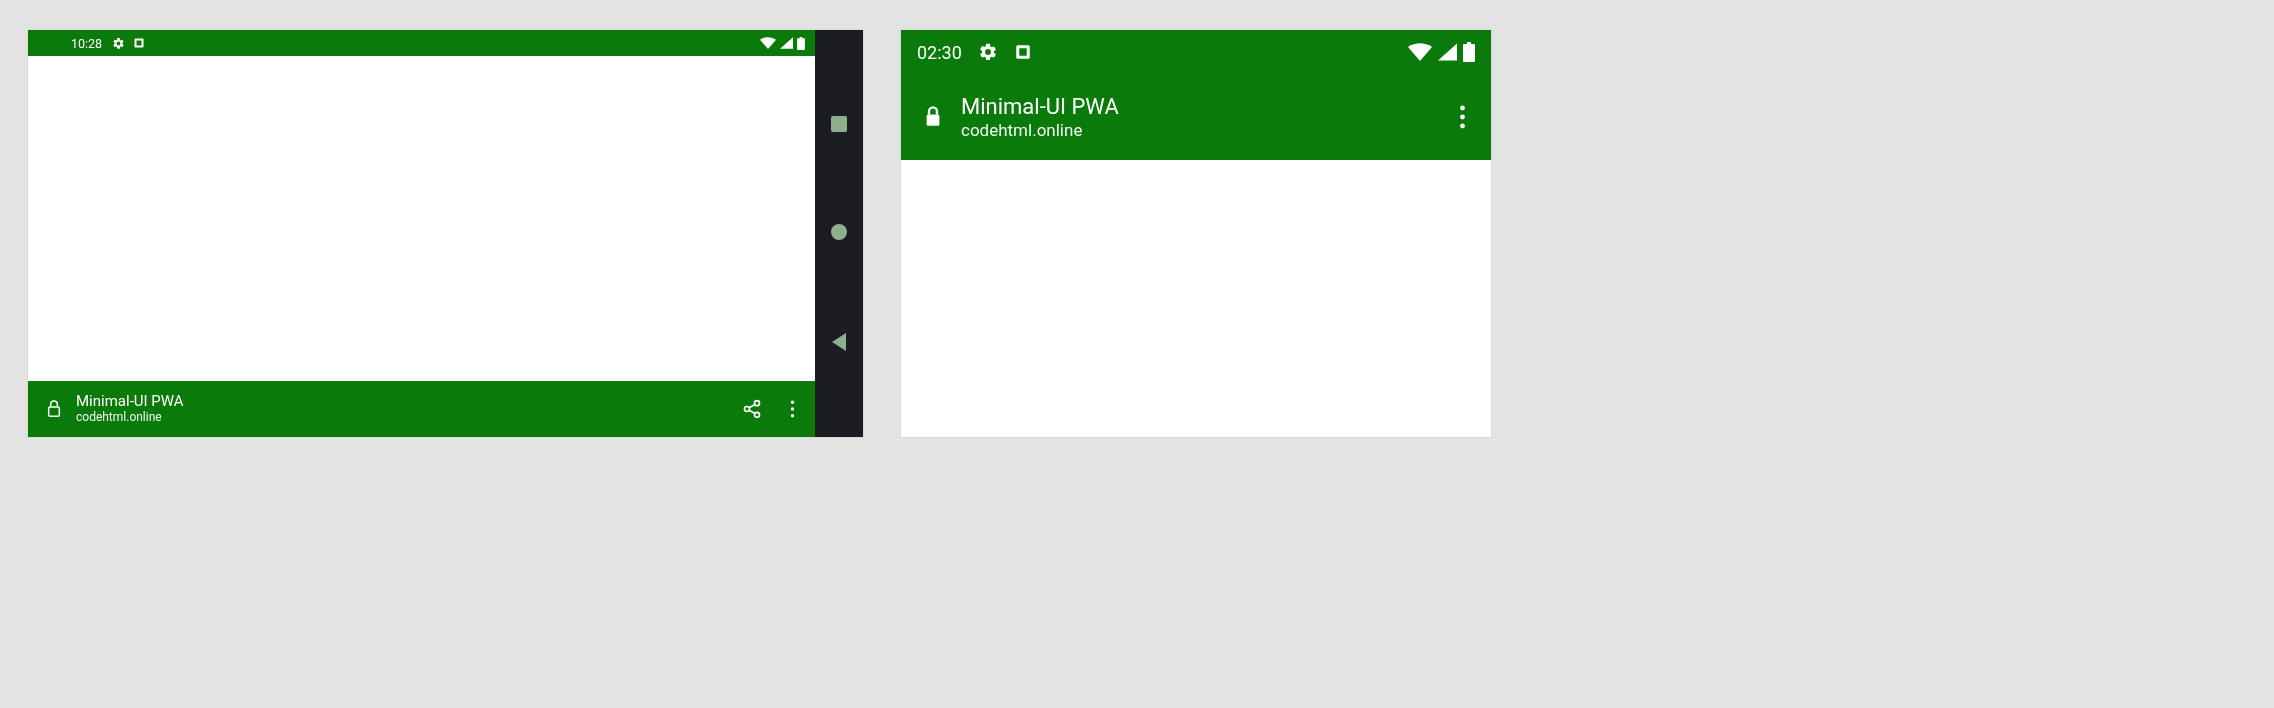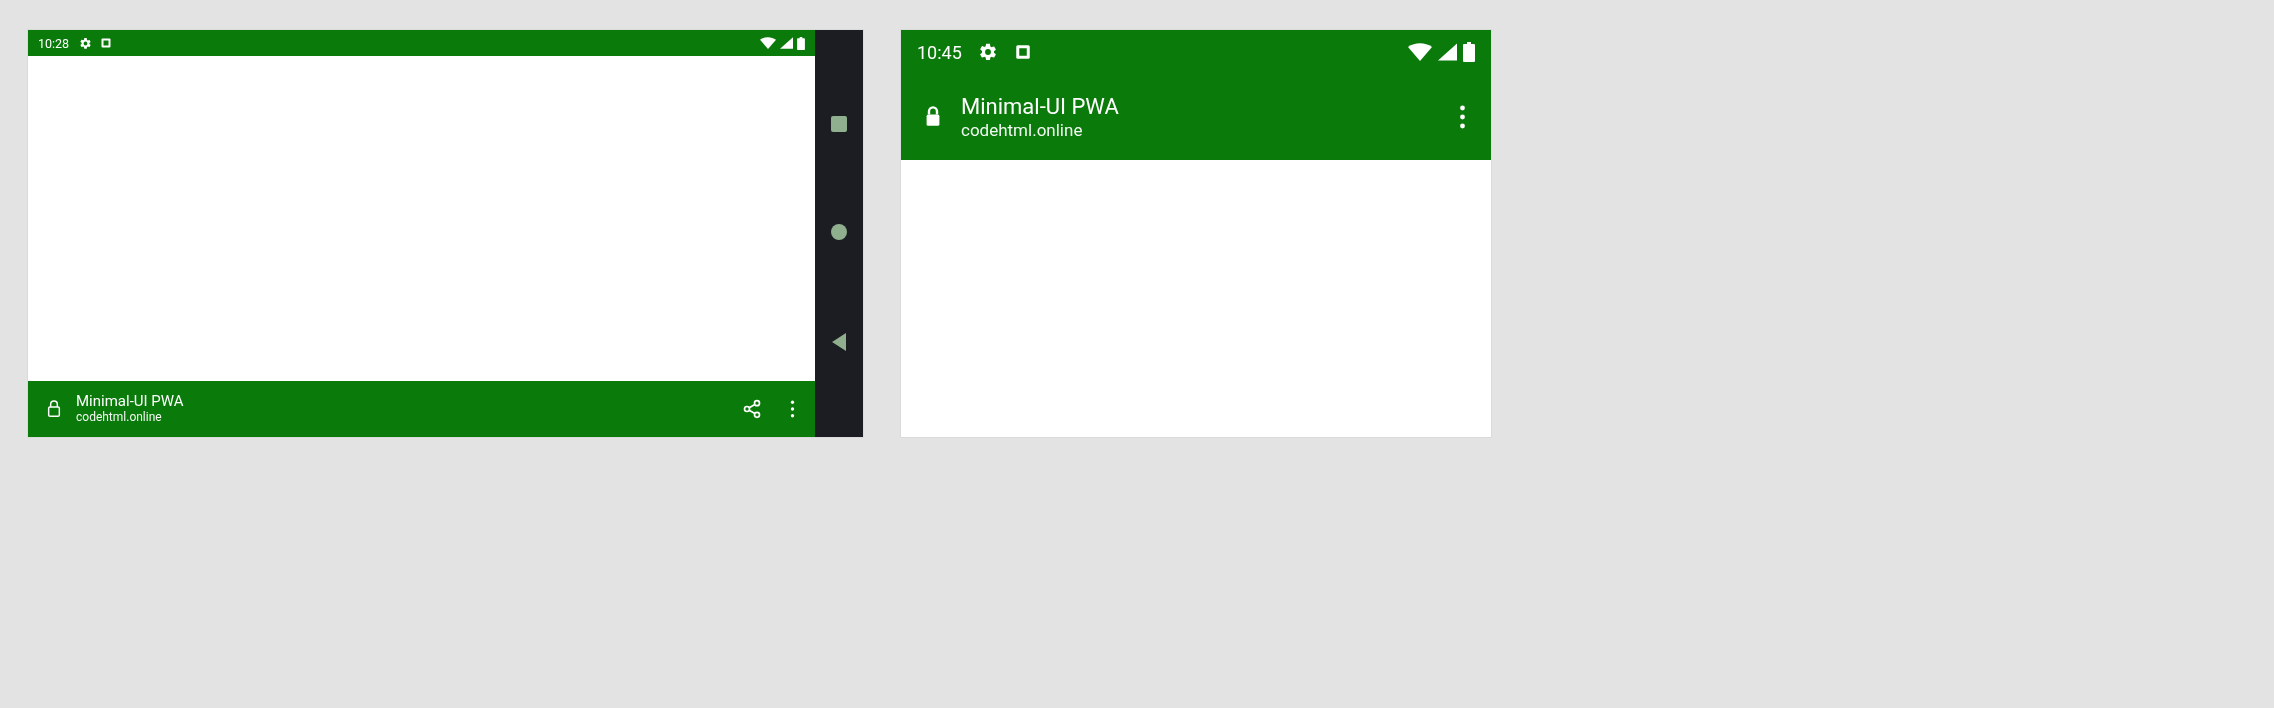--- a/index.html
+++ b/index.html
@@ -29,21 +29,21 @@
     .device1-statusbar {
       height: 26px;
       background: #0a7a0a;
       color: #fff;
       display: flex;
       align-items: center;
       padding: 0 10px;
       font-size: 12.5px;
       gap: 8px;
     }
-    .device1-statusbar .clock { margin-right: 2px; }
+    .device1-statusbar .clock { margin-right: 2px; margin-left: 33px; }
     .device1-statusbar .status-right { margin-left: auto; display: flex; align-items: center; gap: 4px; }
     .device1-content { flex: 1; background: #fff; }
     .device1-bottombar {
       height: 56px;
       background: #0a7a0a;
       color: #fff;
       display: flex;
       align-items: center;
       padding: 0 10px 0 18px;
       gap: 14px;
@@ -191,21 +191,21 @@
   <div class="device1-navbar">
     <div class="nav-square"></div>
     <div class="nav-circle"></div>
     <div class="nav-triangle"></div>
   </div>
 </div>
 
 <div class="device2">
 
   <div class="device2-statusbar">
-    <span>10:45</span>
+    <span>02:30</span>
     <span class="ic">
       <svg width="20" height="20" viewBox="0 0 24 24" fill="#fff">
           <path d="M19.14,12.94a7,7,0,0,0,.06-.94,7,7,0,0,0-.06-.94l2-1.58a.5.5,0,0,0,.12-.64l-1.9-3.3a.5.5,0,0,0-.6-.22l-2.39,1a7.22,7.22,0,0,0-1.62-.94l-.36-2.54A.5.5,0,0,0,13.9,2H10.1a.5.5,0,0,0-.49.42L9.25,5a7.22,7.22,0,0,0-1.62.94l-2.39-1a.5.5,0,0,0-.6.22L2.74,8.5a.5.5,0,0,0,.12.64l2,1.58A7.59,7.59,0,0,0,4.8,12a7.59,7.59,0,0,0,.06.94l-2,1.58a.5.5,0,0,0-.12.64l1.9,3.3a.5.5,0,0,0,.6.22l2.39-1a7.22,7.22,0,0,0,1.62.94l.36,2.54a.5.5,0,0,0,.49.42h3.8a.5.5,0,0,0,.49-.42l.36-2.54a7.22,7.22,0,0,0,1.62-.94l2.39,1a.5.5,0,0,0,.6-.22l1.9-3.3a.5.5,0,0,0-.12-.64ZM12,15.5A3.5,3.5,0,1,1,15.5,12,3.5,3.5,0,0,1,12,15.5Z"></path>
         </svg>
     </span>
     <span class="ic">
       <svg width="18" height="18" viewBox="0 0 24 24" fill="#fff">
           <rect x="3" y="3" width="18" height="18" rx="2"></rect>
           <rect x="7" y="7" width="10" height="10" fill="#0a7a0a"></rect>
         </svg>

